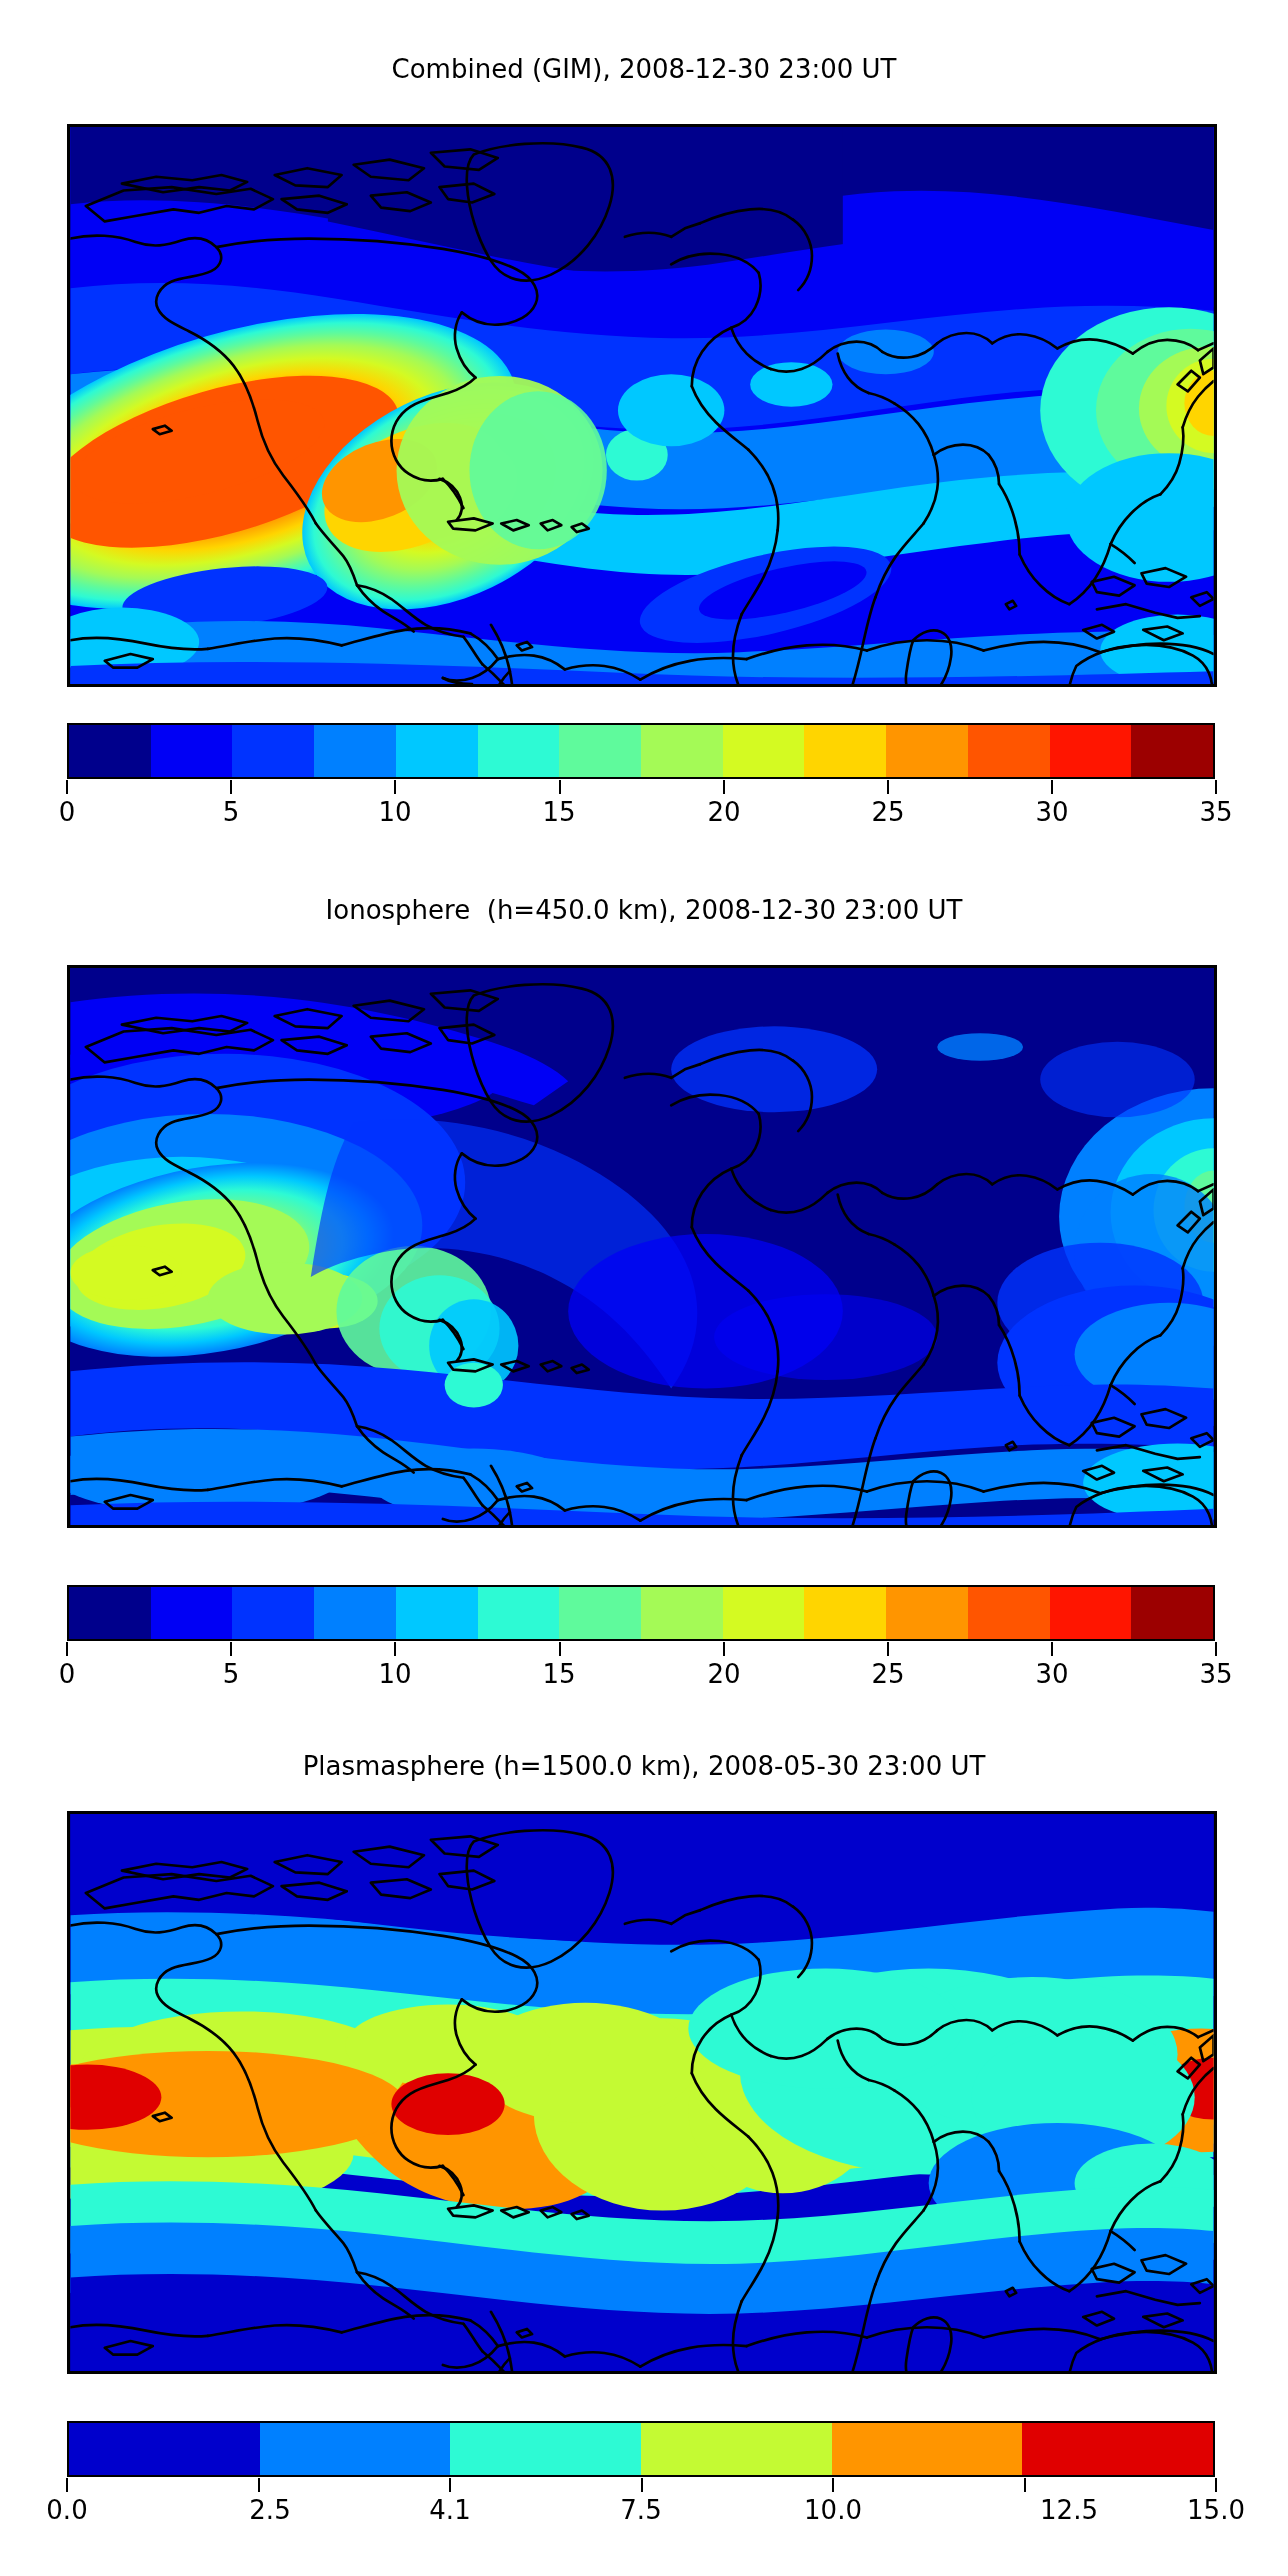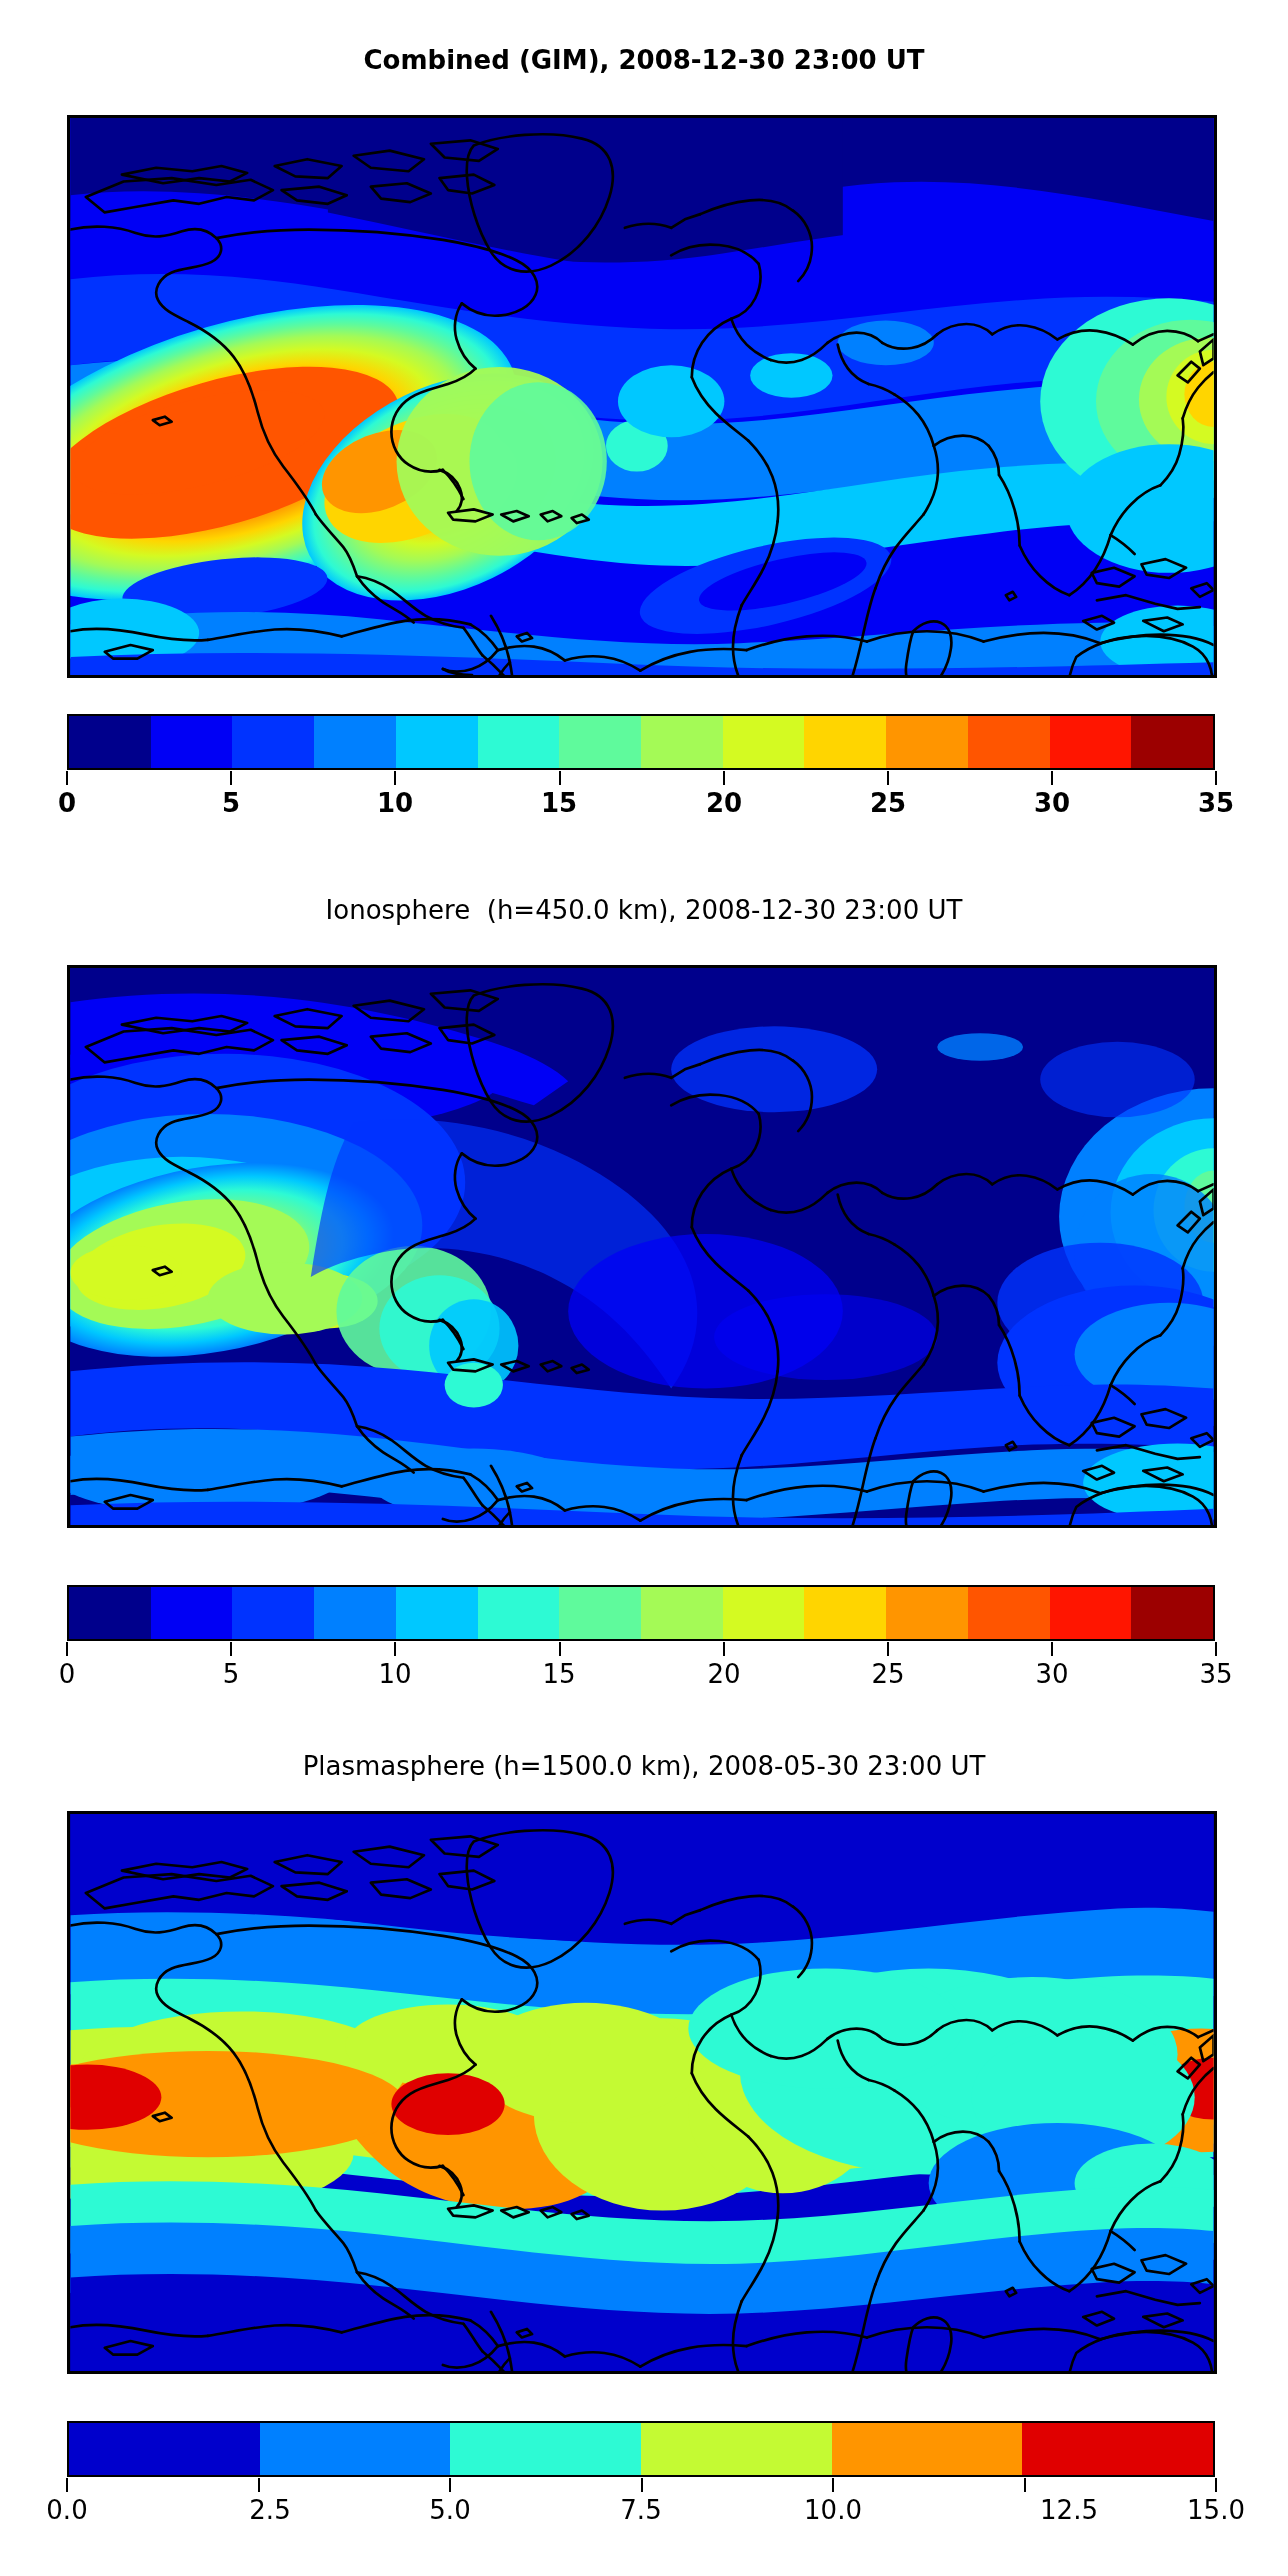--- a/index.html
+++ b/index.html
@@ -23,21 +23,21 @@
     position:absolute;text-align:center;font-size:26px;color:#000;
     font-family:"DejaVu Sans","Liberation Sans",sans-serif;white-space:pre;
     transform:translateX(-50%);
   }
 </style>
 </head>
 <body>
 
 <div class="page">
 
-  <div class="panel" style="top:0;height:859px;font-weight:bold;">
+  <div class="panel" style="top:9px;height:859px;">
     <div class="panel-title" style="top:45px;">Combined (GIM), 2008-12-30 23:00 UT</div>
 
     <div class="map-frame" style="left:67px;top:115px;width:1144px;height:557px;">
       <svg width="1144" height="557" viewBox="0 0 1332 649">
         <defs>
           <clipPath id="clip1">
               <rect x="0" y="0" width="1332" height="649"></rect>
             </clipPath>
           <radialGradient id="p1hot" cx="0.5" cy="0.5" r="0.5">
             <stop offset="0%" stop-color="#ff5500"></stop>
@@ -645,21 +645,21 @@
           <div class="band" style="background: rgb(196, 250, 51); flex: 1 1 0px;"></div>
           <div class="band" style="background: rgb(255, 149, 0); flex: 1 1 0px;"></div>
           <div class="band" style="background: rgb(224, 0, 0); flex: 1 1 0px;"></div>
         </div>
       <div class="cbar-axis" style="left:0;top:57px;width:1149px;height:60px;">
           <div class="tick" style="left: -0.9px; height: 13.7px;"></div>
           <div class="ticklabel" style="left: 0px; top: 17px;">0.0</div>
           <div class="tick" style="left: 191px; height: 13.7px;"></div>
           <div class="ticklabel" style="left: 203px; top: 17px;">2.5</div>
           <div class="tick" style="left: 382px; height: 13.7px;"></div>
-          <div class="ticklabel" style="left: 383px; top: 17px;">5.0</div>
+          <div class="ticklabel" style="left: 383px; top: 17px;">4.1</div>
           <div class="tick" style="left: 574px; height: 13.7px;"></div>
           <div class="ticklabel" style="left: 574px; top: 17px;">7.5</div>
           <div class="tick" style="left: 765px; height: 13.7px;"></div>
           <div class="ticklabel" style="left: 766px; top: 17px;">10.0</div>
           <div class="tick" style="left: 957px; height: 13.7px;"></div>
           <div class="ticklabel" style="left: 1002px; top: 17px;">12.5</div>
           <div class="tick" style="left: 1148px; height: 13.7px;"></div>
           <div class="ticklabel" style="left: 1149px; top: 17px;">15.0</div>
         </div>
     </div>

